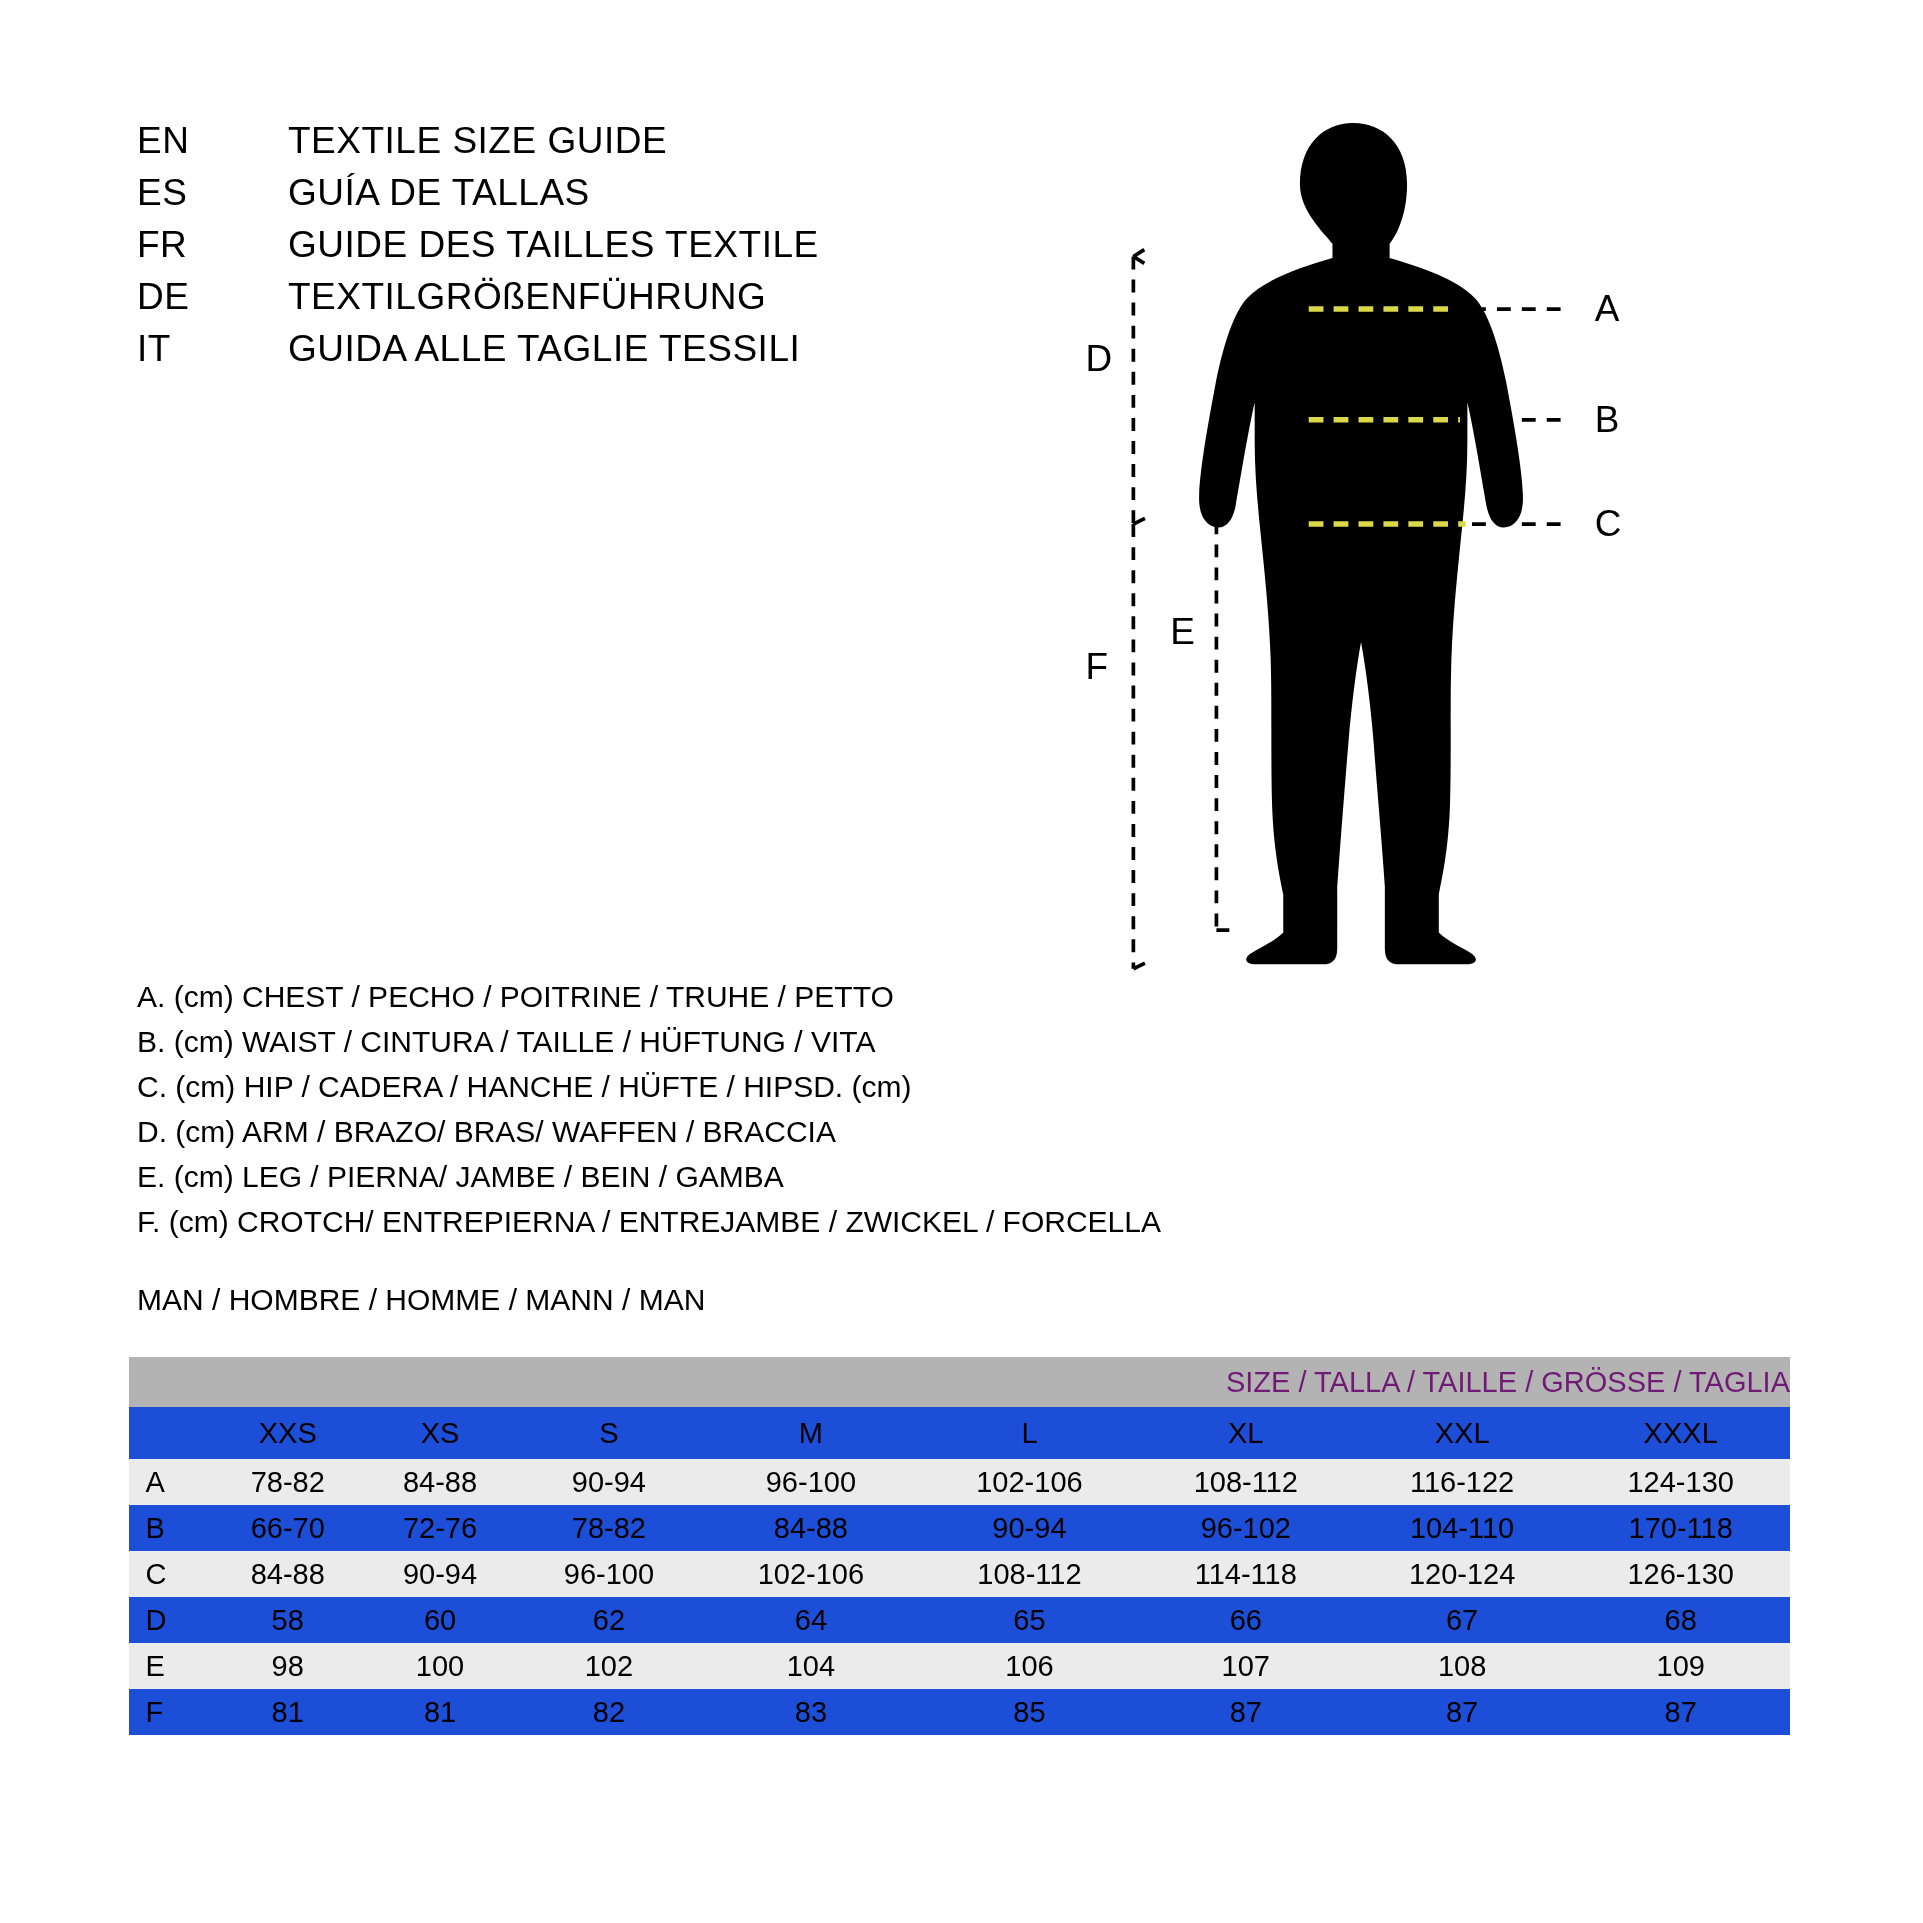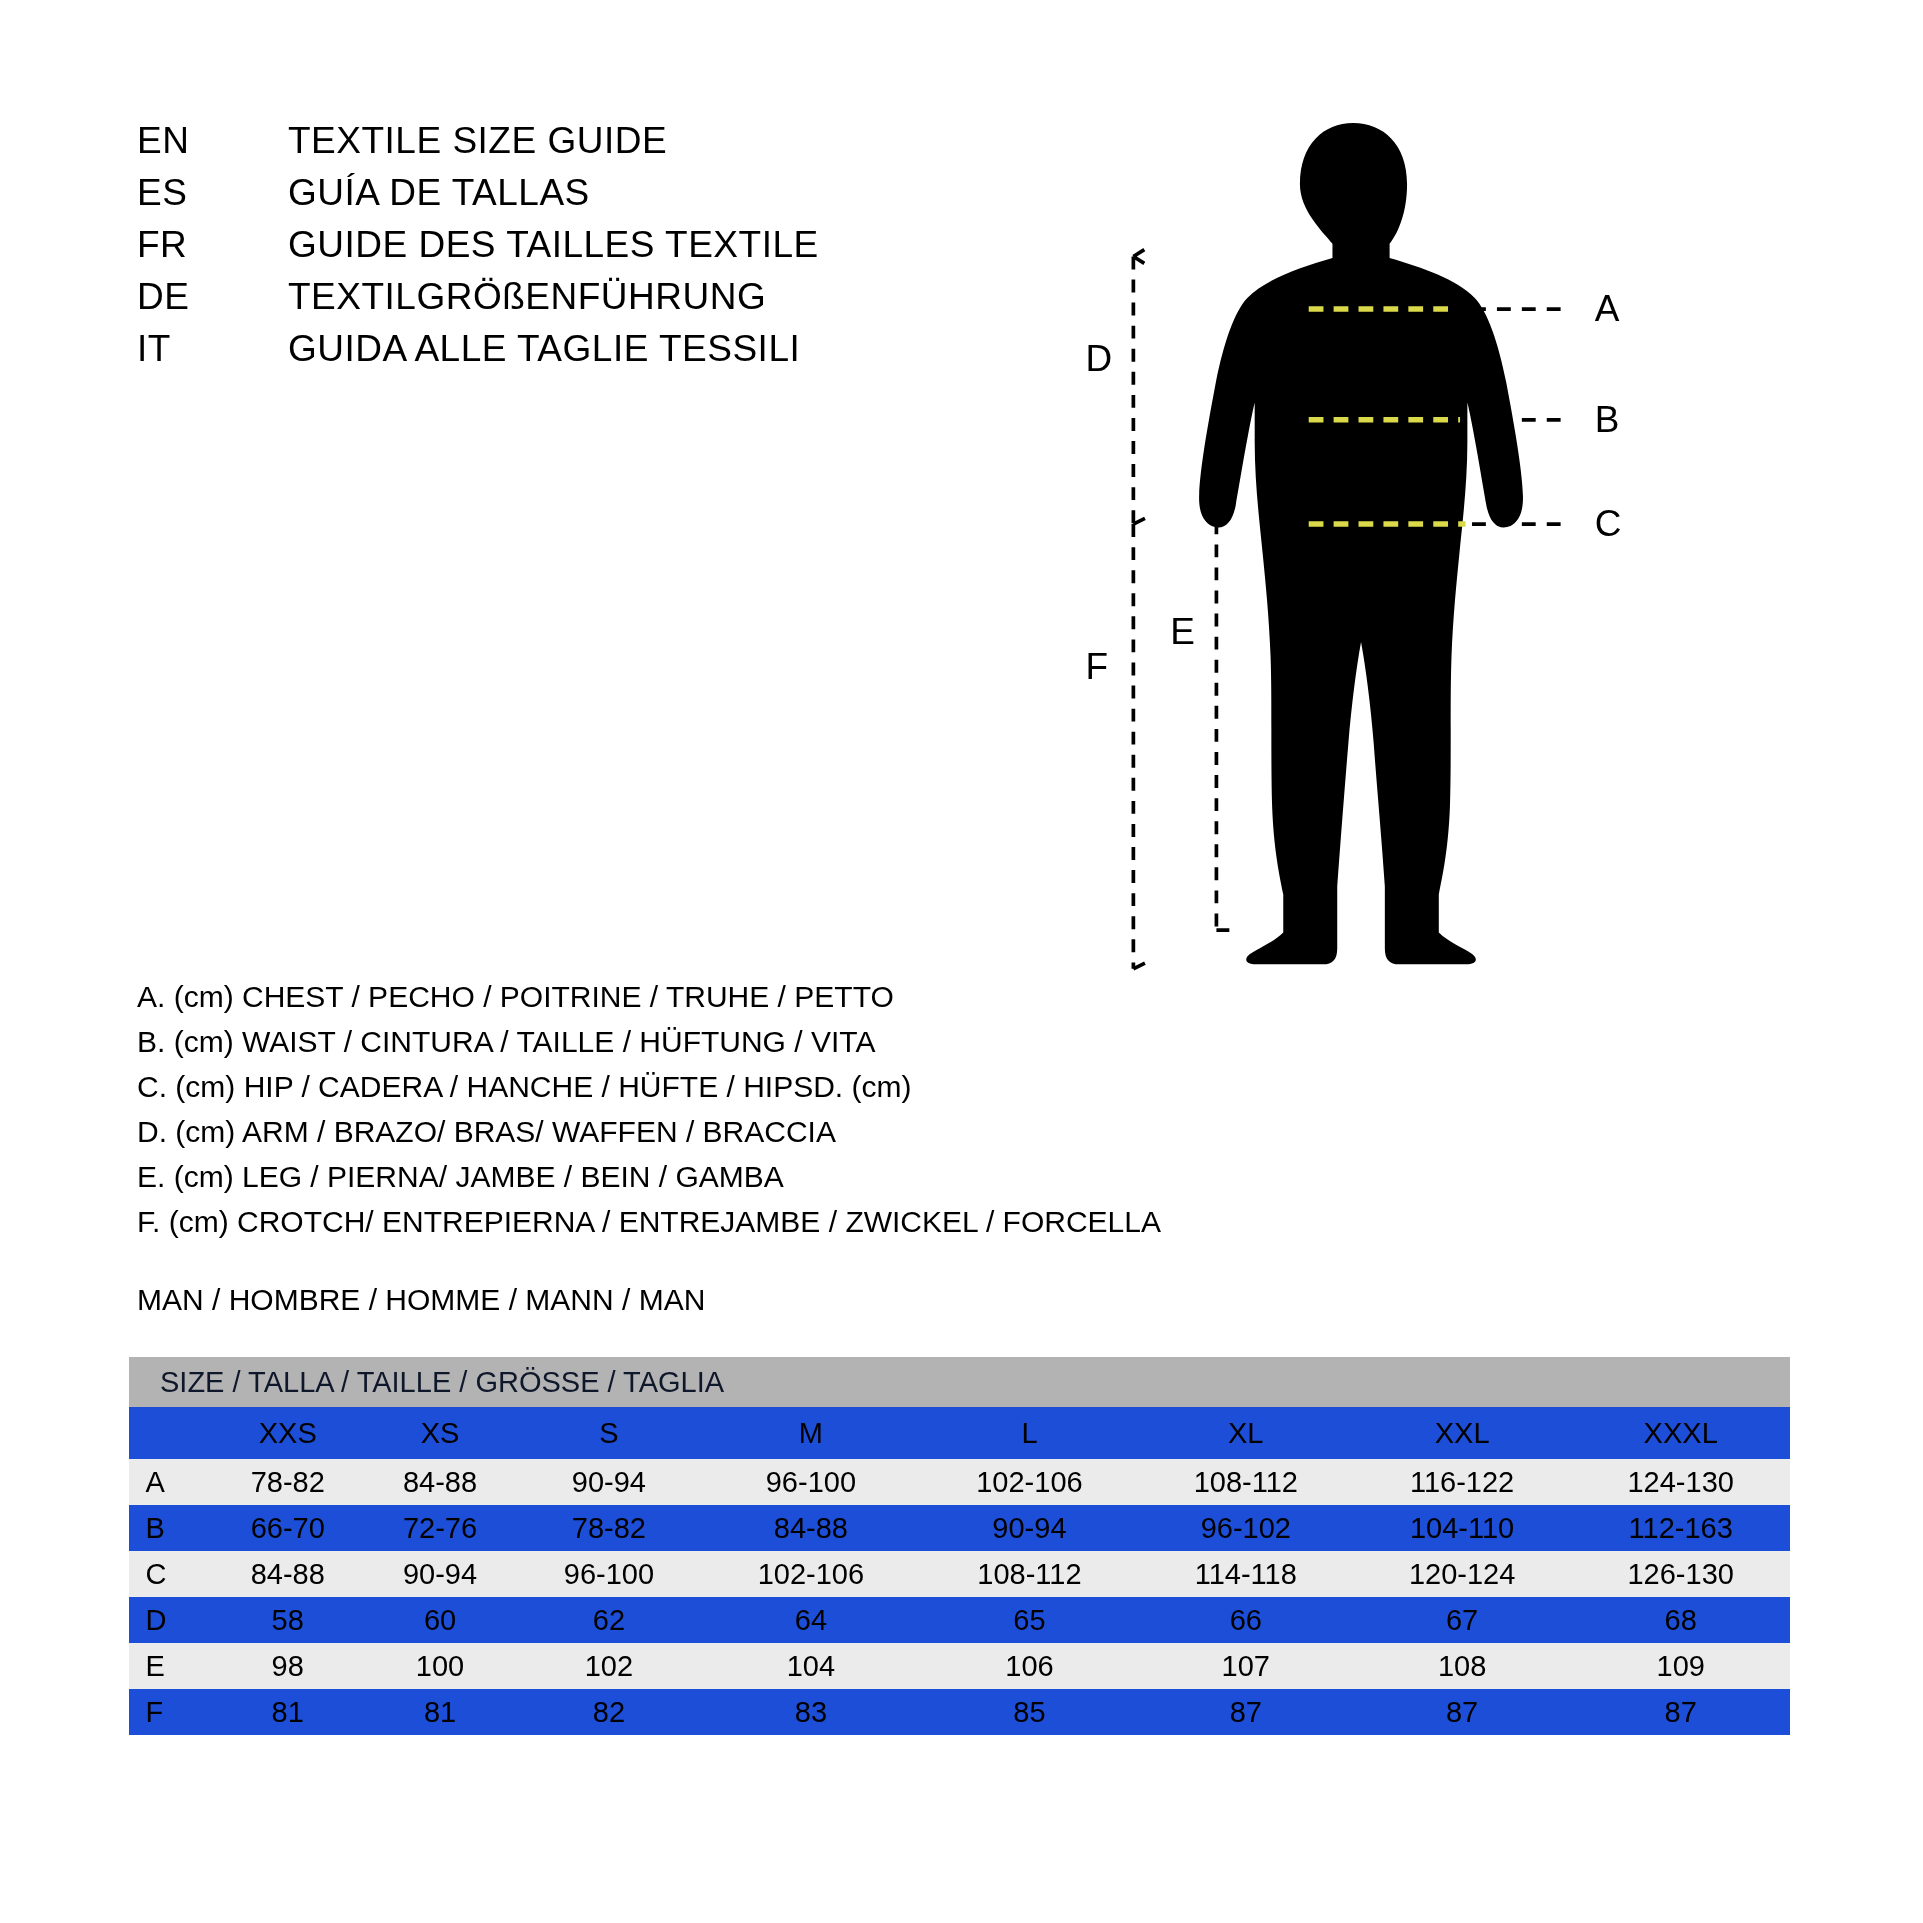--- a/index.html
+++ b/index.html
@@ -79,25 +79,25 @@
     font-size: 29px;
   }
   .size-table th, .size-table td {
     padding: 0;
     height: 46px;
     font-weight: normal;
     text-align: center;
   }
   .size-table .hdr-band td {
     background: #b3b3b3;
-    text-align: left;
+    text-align: right;
     padding-left: 31px;
     height: 50px;
     font-size: 29px;
-    color: #0f172a;
+    color: #701a75;
   }
   .size-table .col-label {
     width: 66px;
     text-align: left;
     padding-left: 16.6px;
   }
   .size-table tr.sizes td {
     height: 52px;
   }
   .size-table tr.shade td {
@@ -251,21 +251,21 @@
 
     <tr class="plain">
       <td class="col-label">B</td>
       <td>66-70</td>
       <td>72-76</td>
       <td>78-82</td>
       <td>84-88</td>
       <td>90-94</td>
       <td>96-102</td>
       <td>104-110</td>
-      <td>112-163</td>
+      <td>170-118</td>
     </tr>
 
     <tr class="shade">
       <td class="col-label">C</td>
       <td>84-88</td>
       <td>90-94</td>
       <td>96-100</td>
       <td>102-106</td>
       <td>108-112</td>
       <td>114-118</td>

